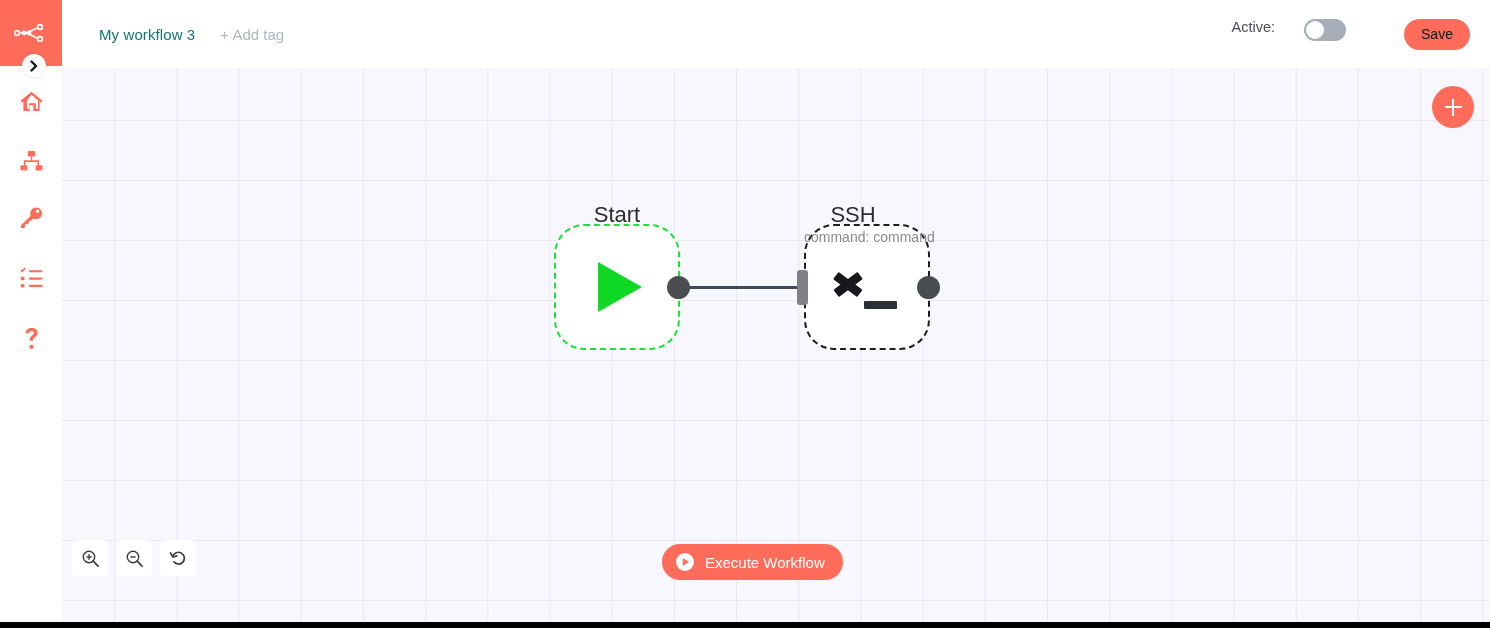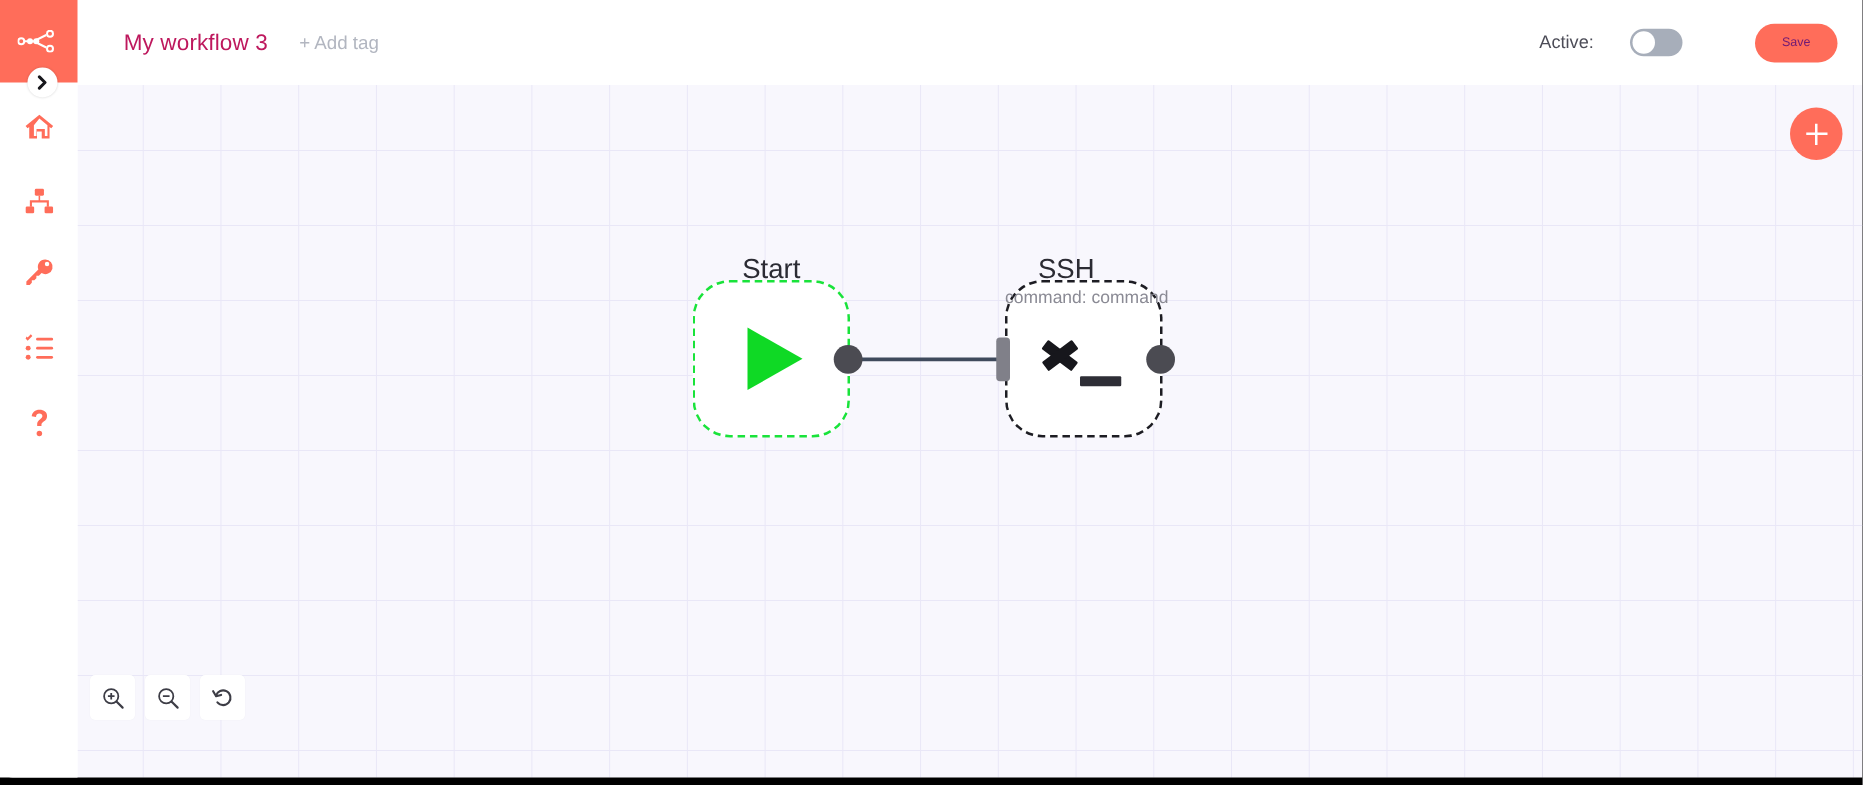--- a/index.html
+++ b/index.html
@@ -74,37 +74,36 @@
     width: 1428px;
     height: 68px;
     background: #ffffff;
     display: flex;
     align-items: center;
     z-index: 30;
   }
 
   #wf-title {
     margin-left: 37px;
-    font-size: 18px;
-    color: #be185d;
+    font-size: 15px;
+    color: #0f766e;
     letter-spacing: .1px;
     cursor: pointer;
   }
 
   #add-tag {
     margin-left: 25px;
     font-size: 15px;
     color: #b2b6c0;
     cursor: pointer;
   }
 
   #header-right {
     margin-left: auto;
     display: flex;
-    align-items: center;
     padding-right: 20px;
     gap: 20px;
   }
 
   #active-label {
     font-size: 14.5px;
     color: #4c4c57;
     margin-right: 9px;
   }
 
@@ -122,22 +121,22 @@
     width: 18px; height: 18px;
     border-radius: 50%;
     background: #ffffff;
   }
 
   #save-btn {
     margin-left: 38px;
     width: 66px; height: 31px;
     border-radius: 16px;
     background: #ff6d5a;
-    color: #701a75;
-    font-size: 10px;
+    color: #0f172a;
+    font-size: 14px;
     border: none;
     font-family: "Liberation Sans", sans-serif;
     cursor: pointer;
   }
 
   
   #canvas {
     position: absolute;
     left: 62px; top: 68px;
     width: 1428px;
@@ -440,17 +439,24 @@
         </svg>
       </button>
       <button class="zoom-btn">
         <svg width="19" height="19" viewBox="0 0 20 20">
           <path d="M4 8 A6.2 6.2 0 1 1 5.2 13.6" fill="none" stroke="#3d3d46" stroke-width="1.8" stroke-linecap="round"></path>
           <path d="M1.6 4.2 L4.1 8.4 L8.3 7.3" fill="none" stroke="#3d3d46" stroke-width="1.8" stroke-linecap="round" stroke-linejoin="round"></path>
         </svg>
       </button>
     </div>
 
+    <button id="execute-btn">
+      <svg width="20" height="20" viewBox="0 0 20 20">
+        <circle cx="10" cy="10" r="9" fill="#ffffff"></circle>
+        <path d="M7.8 6 L14 10 L7.8 14 Z" fill="#ff6d5a"></path>
+      </svg>
+      <span id="execute-label">Execute Workflow</span>
+    </button>
 
   </div>
 
   <div id="bottom-bar"></div>
 </div>
 
 </body></html>

